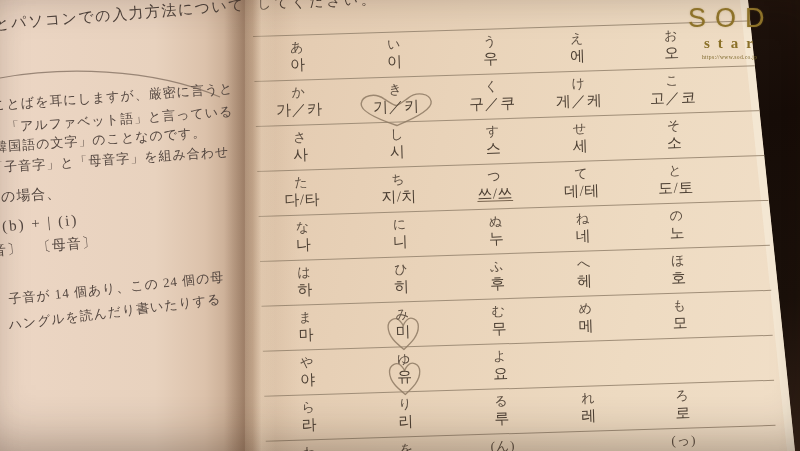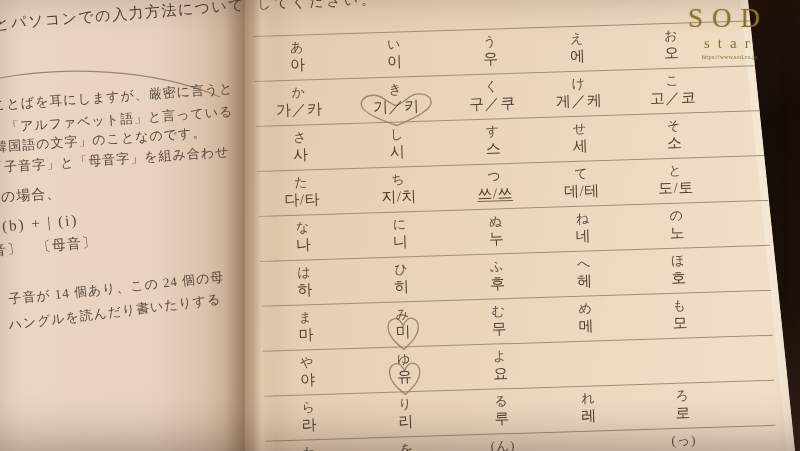--- a/index.html
+++ b/index.html
@@ -46,22 +46,22 @@
   .t-cell{position:relative;text-align:center;}
   .kana{font-size:13px;padding-top:3px;height:17px;color:#5c4e41;letter-spacing:1px;position:relative;z-index:2;}
   .hangul{font-size:15px;color:#4d4034;letter-spacing:.5px;position:relative;z-index:2;}
   .hangul.u{text-decoration:underline;text-decoration-color:rgba(92,72,52,.8);text-underline-offset:2px;}
   .heart-svg{position:absolute;left:50%;transform:translateX(-50%);z-index:1;overflow:visible;}
   .heart-svg path{fill:none;stroke:#8e7a64;stroke-width:1.4;opacity:.85;}
   .hw{top:14px;}
   .hs{top:12px;}
   
   .logo{position:absolute;left:688px;top:5px;z-index:6;color:#8d7229;}
-  .logo-title{font-family:Liberation Serif, serif;font-size:27px;letter-spacing:9px;line-height:1;color:#8d7229;text-shadow:0 0 2px rgba(140,110,40,.4);}
-  .logo-sub{font-family:"Liberation Serif",serif;font-size:15px;letter-spacing:8px;line-height:1;margin:4px 0 0 16px;color:#8a7028;}
+  .logo-title{font-family:Liberation Sans, sans-serif;font-size:27px;letter-spacing:9px;line-height:1;color:#8d7229;text-shadow:0 0 2px rgba(140,110,40,.4);}
+  .logo-sub{font-family:"Liberation Serif",serif;font-size:15px;letter-spacing:8px;line-height:1;margin:4px 0 0 16px;color:#8a7028;font-weight:bold;}
   .logo-url{font-size:9px;transform:scale(.62);transform-origin:left top;margin:3px 0 0 14px;letter-spacing:.5px;color:#7d682c;white-space:nowrap;}
 </style>
 </head>
 <body>
 
 <div class="photo">
 
   <div class="left-page">
     <div class="lp-line lp-0">とパソコンでの入力方法についてふれ</div>
     <svg class="lp-rule" width="246" height="50" viewBox="0 0 246 50">

